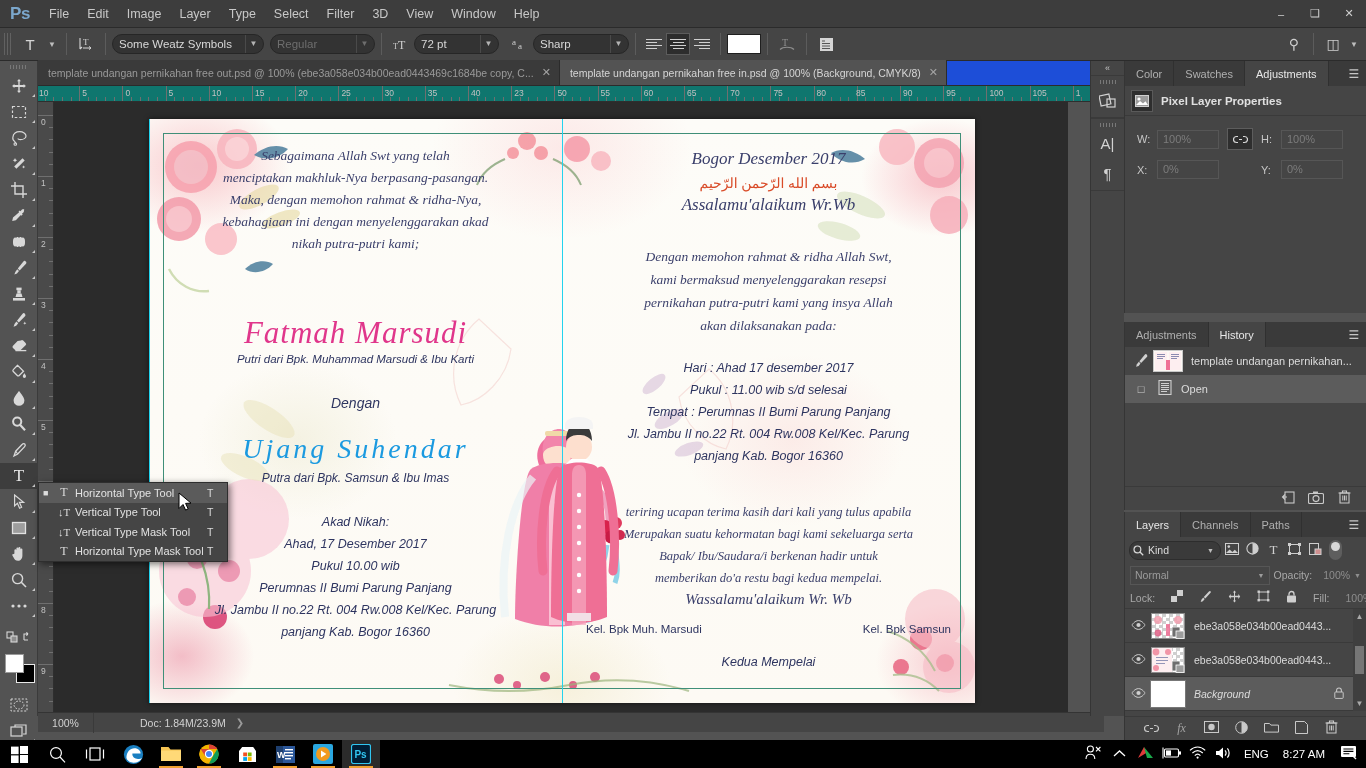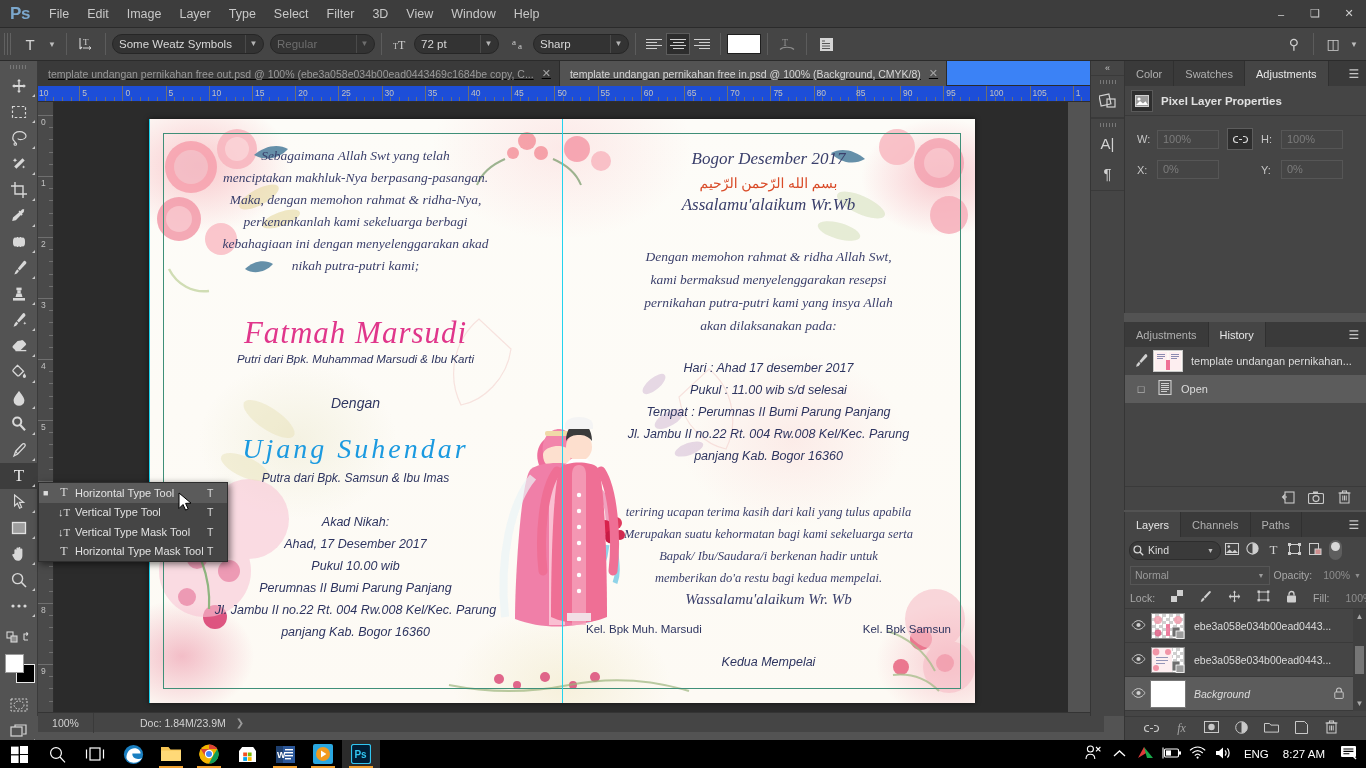--- a/index.html
+++ b/index.html
@@ -63,23 +63,22 @@
   .combo.dim .cv { color:#6e6e6e; }
   .combo.dim .cb { color:#6e6e6e; }
   .align-btn { width:24px;height:22px;display:flex;align-items:center;justify-content:center; }
   .align-btn.on { background:#2d2d2d; border:1px solid #5c5c5c; }
   .align-bar { display:block; height:1.5px; background:#d0d0d0; margin:1.5px 0; }
   .swatch-white { width:34px;height:20px;background:#fff;border:1px solid #1f1f1f; }
 
   
   .tabbar {
     position:absolute; left:38px; top:61px; width:1066px; height:25px;
-    background:#3b82f6; display:flex; align-items:flex-start;
+    background:#1d4ed8; display:flex; align-items:flex-end;
     border-bottom:1px solid #2b2b2b;
-    text-decoration:underline;
   }
   .doctab {
     height:25px; display:flex; align-items:center; padding:0 8px 0 10px;
     font-size:10.5px; color:#9a9a9a; background:#3a3a3a;
     border-right:1px solid #2b2b2b; max-width:560px; white-space:nowrap;
   }
   .doctab.active { background:#535353; color:#d6d6d6; }
   .doctab .x { margin-left:8px; font-size:11px; color:#a5a5a5; }
 
   
@@ -113,21 +112,21 @@
     font-size:11px; color:#e2e2e2; padding-left:4px; }
   .fly-row.sel { background:#5b5b5b; }
   .fly-dot { width:10px; font-size:9px; color:#ddd; }
   .fly-ico { width:22px; text-align:center; color:#dcdcdc; font-size:12px; }
   .fly-lbl { flex:1; }
   .fly-key { width:20px; color:#dcdcdc; font-size:10.5px; }
   .cursor-arrow { position:absolute; left:178px; top:492px; z-index:70; }
 
   
   .ruler-h { position:absolute; left:38px; top:86px; width:1066px; height:16px;
-    background:#1d4ed8; border-bottom:1px solid #2e2e2e; overflow:hidden; }
+    background:#0f766e; border-bottom:1px solid #2e2e2e; overflow:hidden; }
   .ruler-v { position:absolute; left:38px; top:102px; width:16px; height:610px;
     background:#4a4a4a; border-right:1px solid #2e2e2e; overflow:hidden; }
   .rtick { position:absolute; top:0; width:1px; height:16px; background:#6f6f6f; }
   .rtick.sm { height:4px; top:11px; }
   .rnum { position:absolute; top:2px; font-size:8.5px; color:#c2c2c2; }
   .rtickv { position:absolute; left:0; height:1px; width:16px; background:#6f6f6f; }
   .rtickv.sm { width:4px; left:11px; }
   .rnumv { position:absolute; left:3px; font-size:8.5px; color:#c2c2c2; }
 
   .canvasarea {
@@ -665,21 +664,21 @@
       <div class="rtick sm" style="left: 404.08px;"></div>
       <div class="rtick sm" style="left: 412.72px;"></div>
       <div class="rtick sm" style="left: 421.36px;"></div>
       <div class="rtick" style="left: 430px;"></div>
       <div class="rnum" style="left: 433px;">40</div>
       <div class="rtick sm" style="left: 438.64px;"></div>
       <div class="rtick sm" style="left: 447.28px;"></div>
       <div class="rtick sm" style="left: 455.92px;"></div>
       <div class="rtick sm" style="left: 464.56px;"></div>
       <div class="rtick" style="left: 473.2px;"></div>
-      <div class="rnum" style="left: 476.2px;">45</div>
+      <div class="rnum" style="left: 476.2px;">23</div>
       <div class="rtick sm" style="left: 481.84px;"></div>
       <div class="rtick sm" style="left: 490.48px;"></div>
       <div class="rtick sm" style="left: 499.12px;"></div>
       <div class="rtick sm" style="left: 507.76px;"></div>
       <div class="rtick" style="left: 516.4px;"></div>
       <div class="rnum" style="left: 519.4px;">50</div>
       <div class="rtick sm" style="left: 525.04px;"></div>
       <div class="rtick sm" style="left: 533.68px;"></div>
       <div class="rtick sm" style="left: 542.32px;"></div>
       <div class="rtick sm" style="left: 550.96px;"></div>
@@ -917,21 +916,20 @@
       <div class="doc-border"></div>
       <div class="fold"></div>
       <div class="guide-v" style="left:0px"></div>
       <div class="guide-v" style="left:413px"></div>
 
       <div class="page left">
         <div class="invite-txt script" style="top:26px;font-size:13.5px;line-height:22px;padding:0 34px">
           <div>Sebagaimana Allah Swt yang telah</div>
           <div>menciptakan makhluk-Nya berpasang-pasangan.</div>
           <div>Maka, dengan memohon rahmat &amp; ridha-Nya,</div>
-          <div>perkenankanlah kami sekeluarga berbagi</div>
           <div>kebahagiaan ini dengan menyelenggarakan akad</div>
           <div>nikah putra-putri kami;</div>
         </div>
         <div class="invite-txt nm-pink script" style="top:196px">Fatmah   Marsudi</div>
         <div class="invite-txt" style="top:234px;font-size:11.5px;font-family:'Liberation Sans',sans-serif;color:#2e3560">Putri dari Bpk. Muhammad Marsudi &amp; Ibu Karti</div>
         <div class="invite-txt" style="top:276px;font-size:14px;font-family:'Liberation Sans',sans-serif;color:#2e3560">Dengan</div>
         <div class="invite-txt nm-blue script" style="top:314px">Ujang   Suhendar</div>
         <div class="invite-txt" style="top:352px;font-size:12px;font-family:'Liberation Sans',sans-serif;color:#2e3560">Putra dari Bpk. Samsun &amp; Ibu Imas</div>
         <div class="invite-txt" style="top:392px;font-size:12.5px;line-height:22px;font-family:'Liberation Sans',sans-serif;color:#2e3560;padding:0 14px">
           <div>Akad Nikah:</div>

